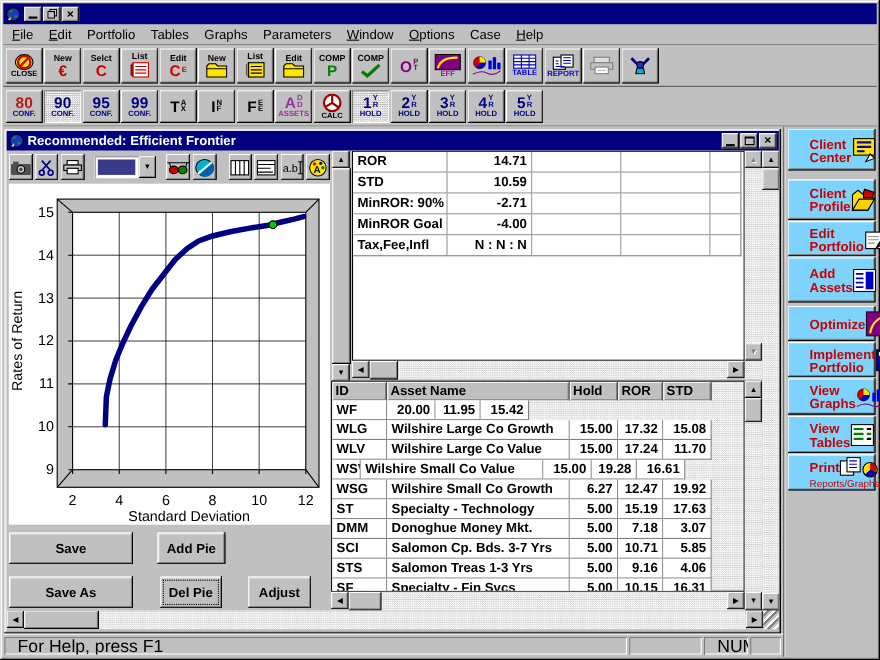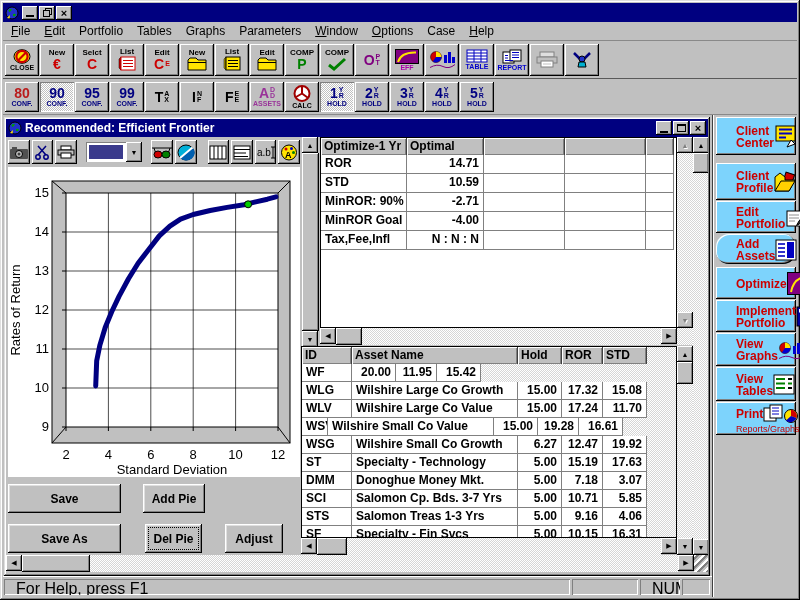--- a/index.html
+++ b/index.html
@@ -593,27 +593,20 @@
           <button class="win-btn focused" style="left:139px;top:387px;width:57px;height:29px">Del Pie</button>
           <button class="win-btn" style="left:219px;top:387px;width:58px;height:29px">Adjust</button>
 
           <div class="vsb" style="left:296px;top:0;height:210px">
             <div class="sb-btn">▲</div>
             <div class="sb-thumb" style="flex:1"></div>
             <div class="sb-btn">▼</div>
           </div>
 
           <div class="grid" id="optGrid" style="left:314px;top:0;width:357px;height:191px">
-              <div class="g-hrow">
-                <div class="g-hcell" style="width: 86px; height: 17px;">Optimize-1 Yr</div>
-                <div class="g-hcell" style="width: 77px; height: 17px;">Optimal</div>
-                <div class="g-hcell" style="width: 81px; height: 17px;"></div>
-                <div class="g-hcell" style="width: 81px; height: 17px;"></div>
-                <div class="g-hcell" style="width: 28px; height: 17px;"></div>
-              </div>
               <div class="g-row">
                 <div class="g-cell" style="width: 86px; height: 19px;">ROR</div>
                 <div class="g-cell num" style="width: 77px; height: 19px;">14.71</div>
                 <div class="g-cell" style="width: 81px; height: 19px;"></div>
                 <div class="g-cell" style="width: 81px; height: 19px;"></div>
                 <div class="g-cell" style="width: 28px; height: 19px;"></div>
               </div>
               <div class="g-row">
                 <div class="g-cell" style="width: 86px; height: 19px;">STD</div>
                 <div class="g-cell num" style="width: 77px; height: 19px;">10.59</div>
@@ -813,21 +806,21 @@
               <svg width="26" height="22">
                 <rect x="2" y="4" width="16" height="15" fill="#fff" stroke="#000"></rect>
                 <line x1="4" y1="8" x2="14" y2="8" stroke="#909090"></line>
                 <line x1="4" y1="11" x2="14" y2="11" stroke="#909090"></line>
                 <line x1="4" y1="14" x2="10" y2="14" stroke="#909090"></line>
                 <path d="M24 2 L14 14 L11.5 18.5 L16 16 Z" fill="#303030" stroke="#000"></path>
               </svg>
             </span>
           </div>
         </div>
-        <div class="side-btn" style="height: 30px; margin-bottom: 3px; border-radius: 13px;">
+        <div class="side-btn" style="height: 41px; margin-bottom: 3px;">
           <div class="side-row">
             <div class="side-text">
               <div class="side-line">Add</div>
               <div class="side-line">Assets</div>
             </div>
             <span class="side-ico">
               <svg width="22" height="22">
                 <rect x="1" y="1" width="20" height="20" fill="#fff" stroke="#000"></rect>
                 <rect x="12" y="3" width="7" height="16" fill="#0000c0"></rect>
                 <line x1="3" y1="5" x2="10" y2="5" stroke="#0000c0" stroke-width="1.6"></line>

